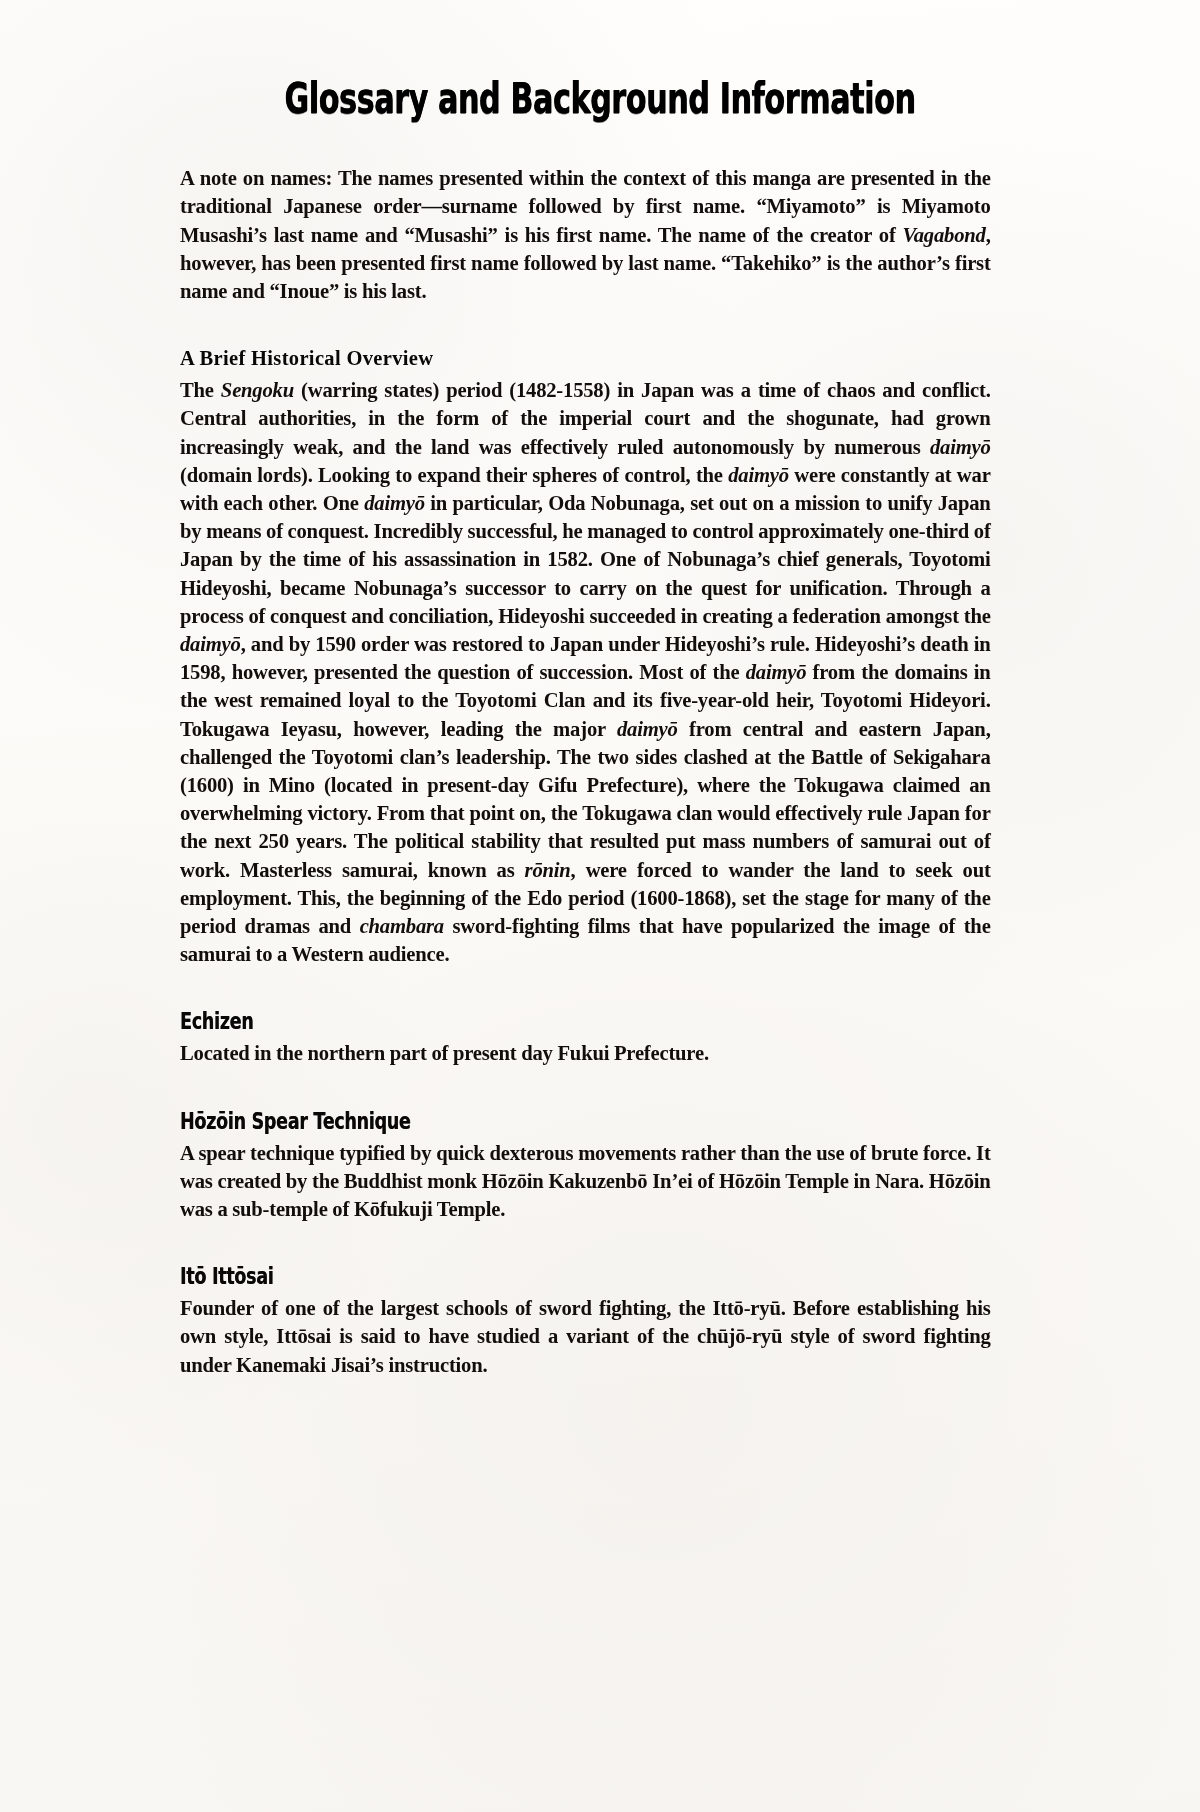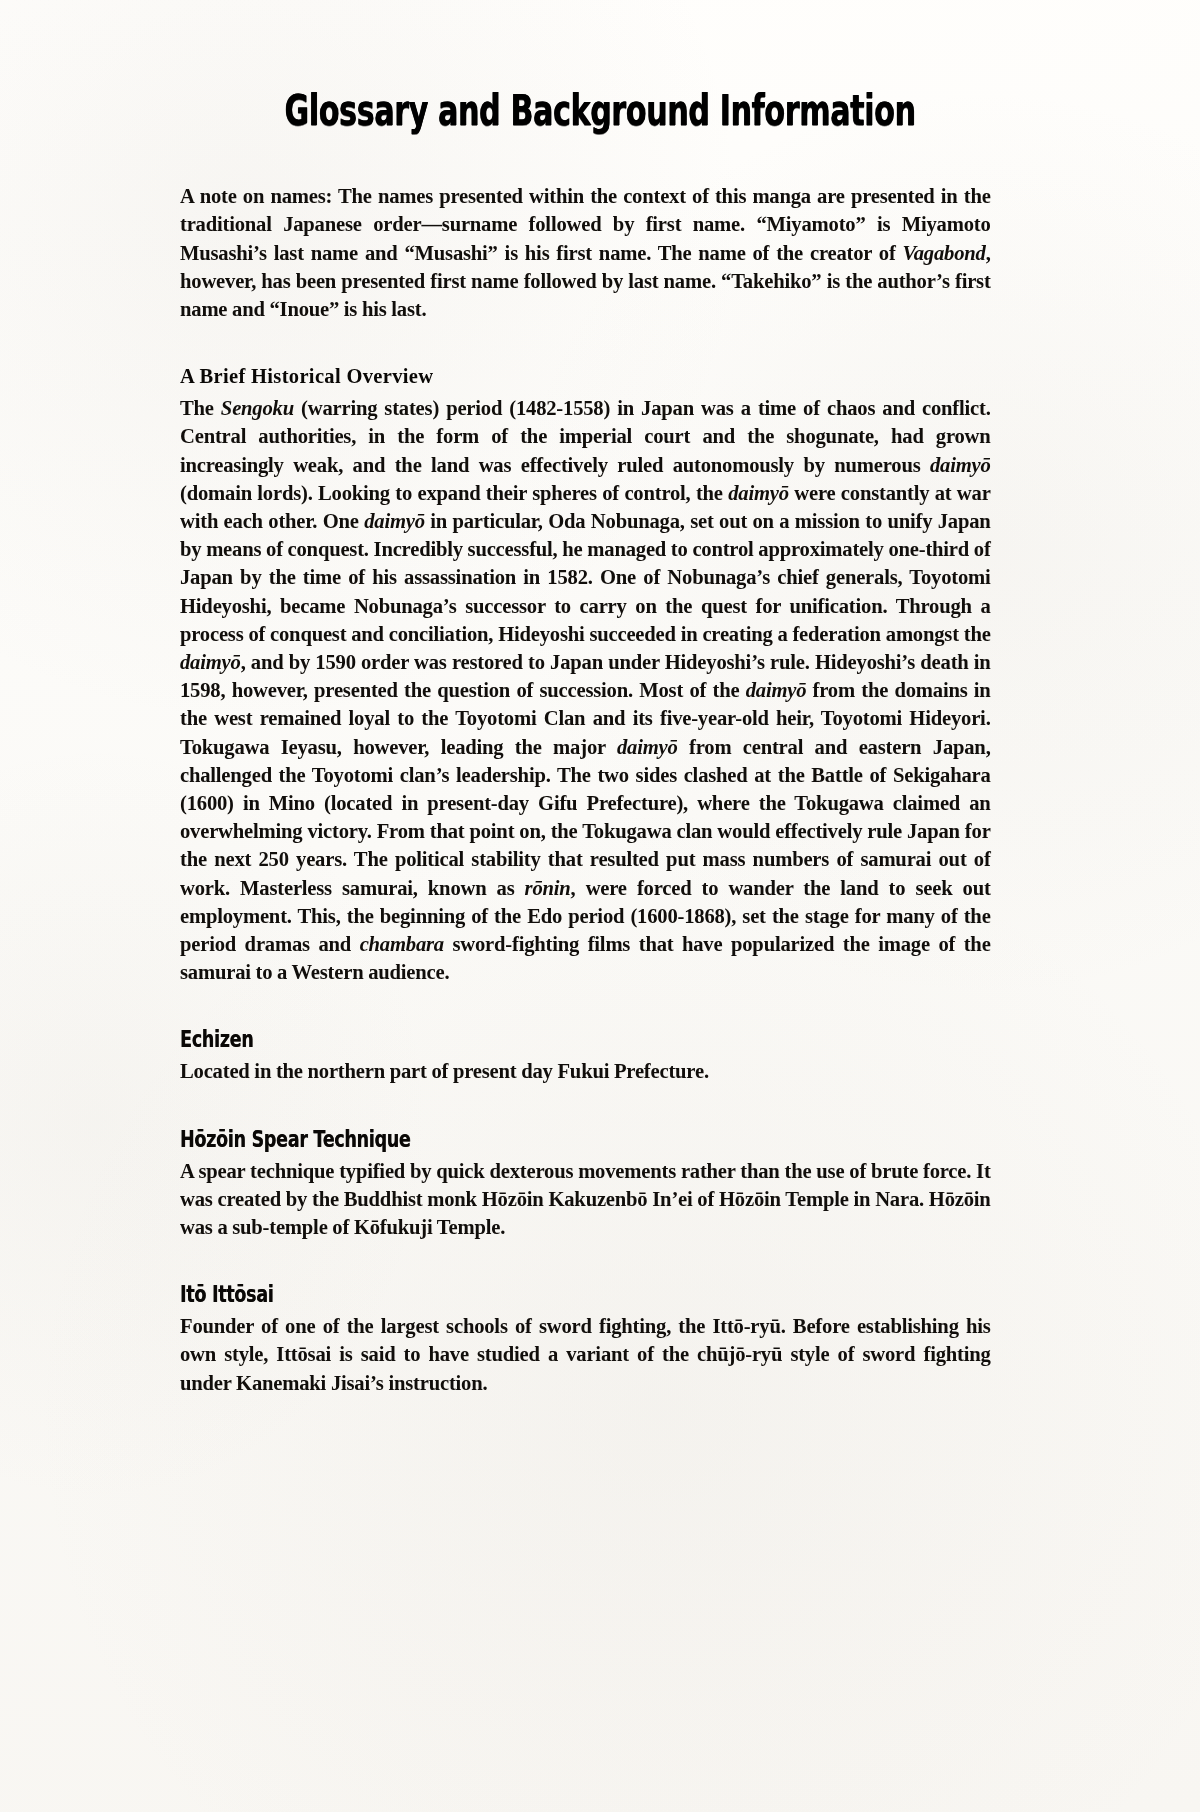--- a/index.html
+++ b/index.html
@@ -25,21 +25,21 @@
       radial-gradient(ellipse 60% 40% at 20% 12%, rgba(184,176,164,0.10), rgba(0,0,0,0) 70%),
       radial-gradient(ellipse 55% 35% at 82% 30%, rgba(190,182,170,0.09), rgba(0,0,0,0) 72%),
       radial-gradient(ellipse 70% 45% at 55% 78%, rgba(186,178,166,0.08), rgba(0,0,0,0) 75%),
       radial-gradient(ellipse 40% 30% at 8% 62%, rgba(180,172,160,0.07), rgba(0,0,0,0) 70%),
       linear-gradient(175deg, #fffefc 0%, #fbfaf7 45%, #f8f6f2 100%);
     z-index: 0;
   }
   .page {
     position: relative;
     z-index: 1;
-    padding: 16px;
+    padding: 4px;
   }
 
   
   .doc-title {
     text-align: center;
     margin: 0;
     padding-top: 72px;
     font-family: "DejaVu Sans", "Liberation Sans", sans-serif;
     font-weight: 700;
     font-size: 43px;
@@ -51,21 +51,21 @@
     white-space: nowrap;
     text-shadow:
        0.6px 0 0 rgba(10,8,6,0.9),
       -0.4px 0 0 rgba(10,8,6,0.6),
        0 0.5px 0 rgba(10,8,6,0.55);
     filter: contrast(1.18);
   }
 
   
   .content {
-    margin: 13px auto;
+    margin: 7px auto;
     width: 840px;
     padding-top: 36px;
   }
 
   p.body-para {
     margin: 0;
     font-size: 21.4px;
     line-height: 28.2px;
     text-align: justify;
     text-justify: inter-word;

